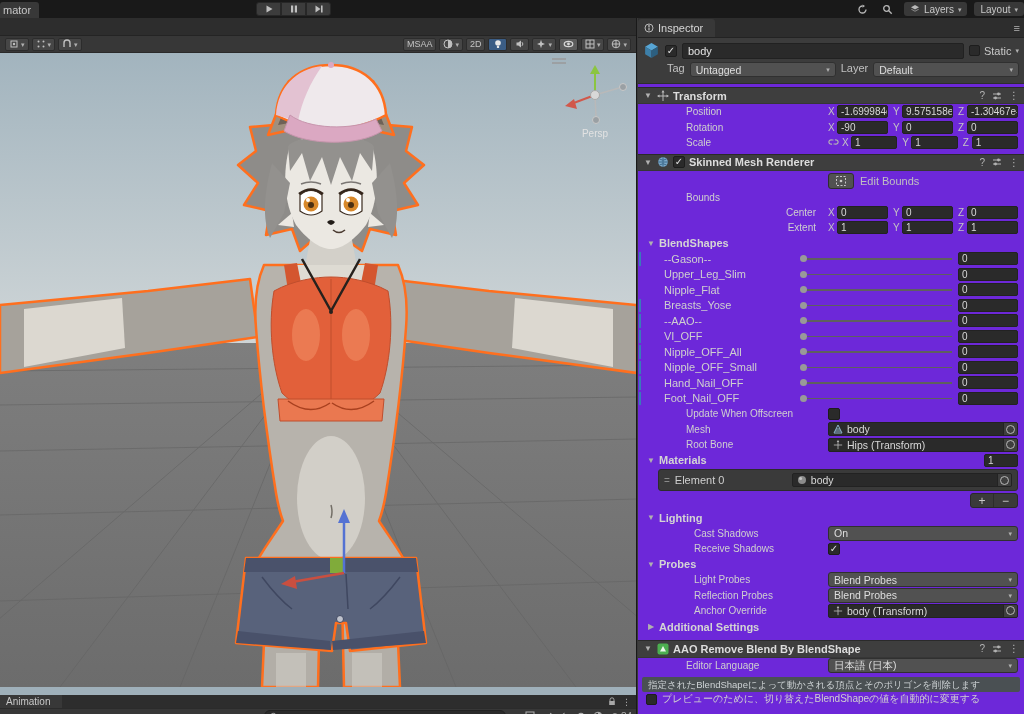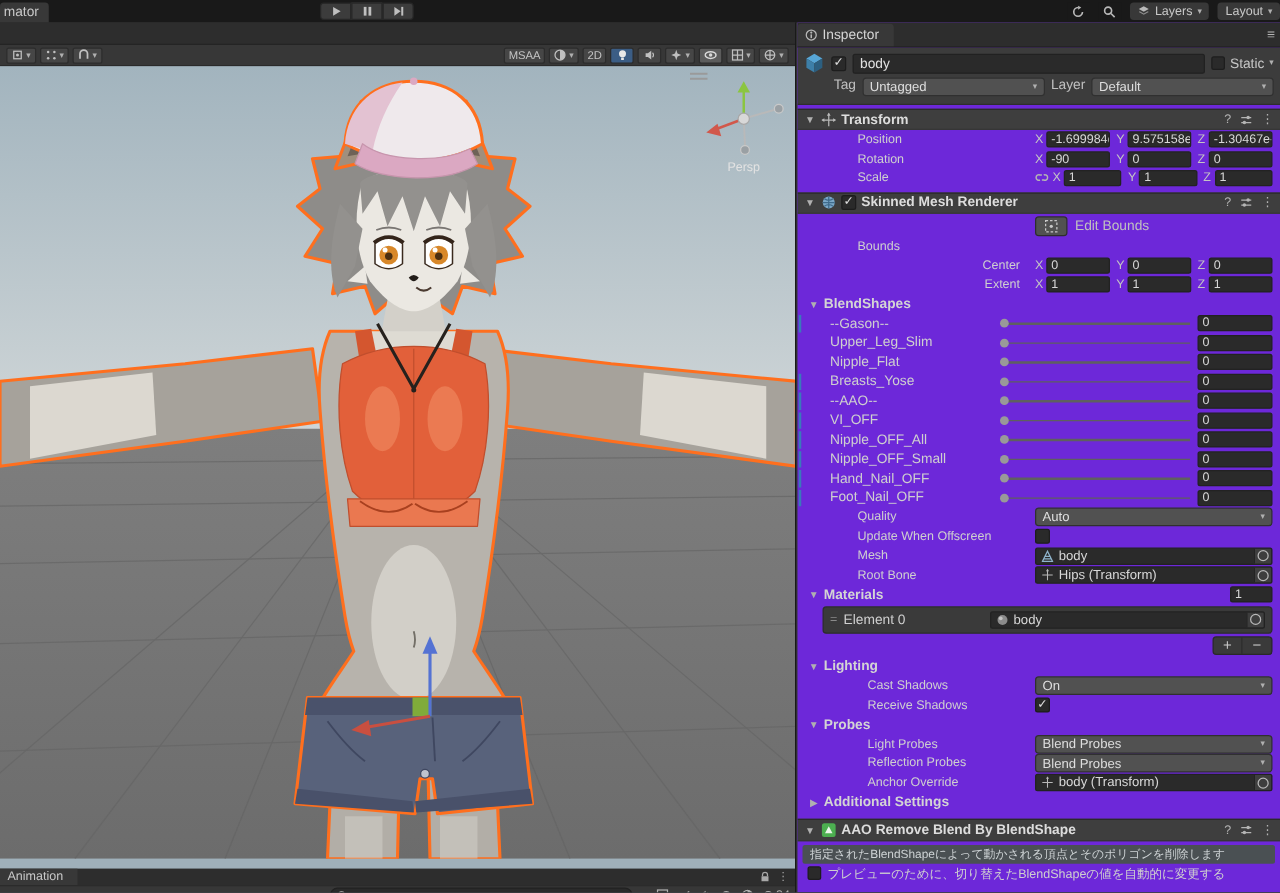--- a/index.html
+++ b/index.html
@@ -654,27 +654,20 @@
             <span class="bs-label">Foot_Nail_OFF</span>
             <div class="slider">
               <div class="track"></div>
               <div class="thumb"></div>
             </div>
             <div class="vfield bs-val">0</div>
           </div>
         </div>
 
       <div class="insp-row">
-        <span class="label">Quality</span>
-        <div class="dropdown" style="flex:1;">
-          <span>Auto</span>
-            <span class="caret">▾</span>
-        </div>
-      </div>
-      <div class="insp-row">
         <span class="label">Update When Offscreen</span>
         <div class="checkbox"></div>
       </div>
       <div class="insp-row">
         <span class="label">Mesh</span>
         <div class="objfield">
           <svg width="10" height="10" viewBox="0 0 10 10">
               <path d="M1,9 L5,1 L9,9 Z M3,5 h4 M2,7 h6" fill="none" stroke="#8fb4cc"></path>
             </svg>
           <span>body</span>
@@ -788,20 +781,27 @@
           <span>?</span>
           <svg width="10" height="10" viewBox="0 0 10 10">
               <line x1="1" y1="3" x2="9" y2="3" stroke="#b4b4b4"></line>
               <circle cx="6.5" cy="3" r="1.4" fill="#b4b4b4"></circle>
               <line x1="1" y1="7" x2="9" y2="7" stroke="#b4b4b4"></line>
               <circle cx="3.5" cy="7" r="1.4" fill="#b4b4b4"></circle>
             </svg>
           <span>⋮</span>
         </div>
       </div>
+      <div class="insp-row" style="height:16px;">
+        <span class="label">Editor Language</span>
+        <div class="dropdown" style="flex:1;">
+          <span>日本語 (日本)</span>
+            <span class="caret">▾</span>
+        </div>
+      </div>
       <div class="helpbar">
         <span>指定されたBlendShapeによって動かされる頂点とそのポリゴンを削除します</span>
       </div>
       <div class="insp-row" style="height:15px;padding-left:8px;gap:5px;">
         <div class="checkbox" style="width:11px;height:11px;"></div>
         <span style="font-size:10px;color:#cfcfcf;white-space:nowrap;overflow:hidden;">プレビューのために、切り替えたBlendShapeの値を自動的に変更する</span>
       </div>
 
     </div>
   </div>

